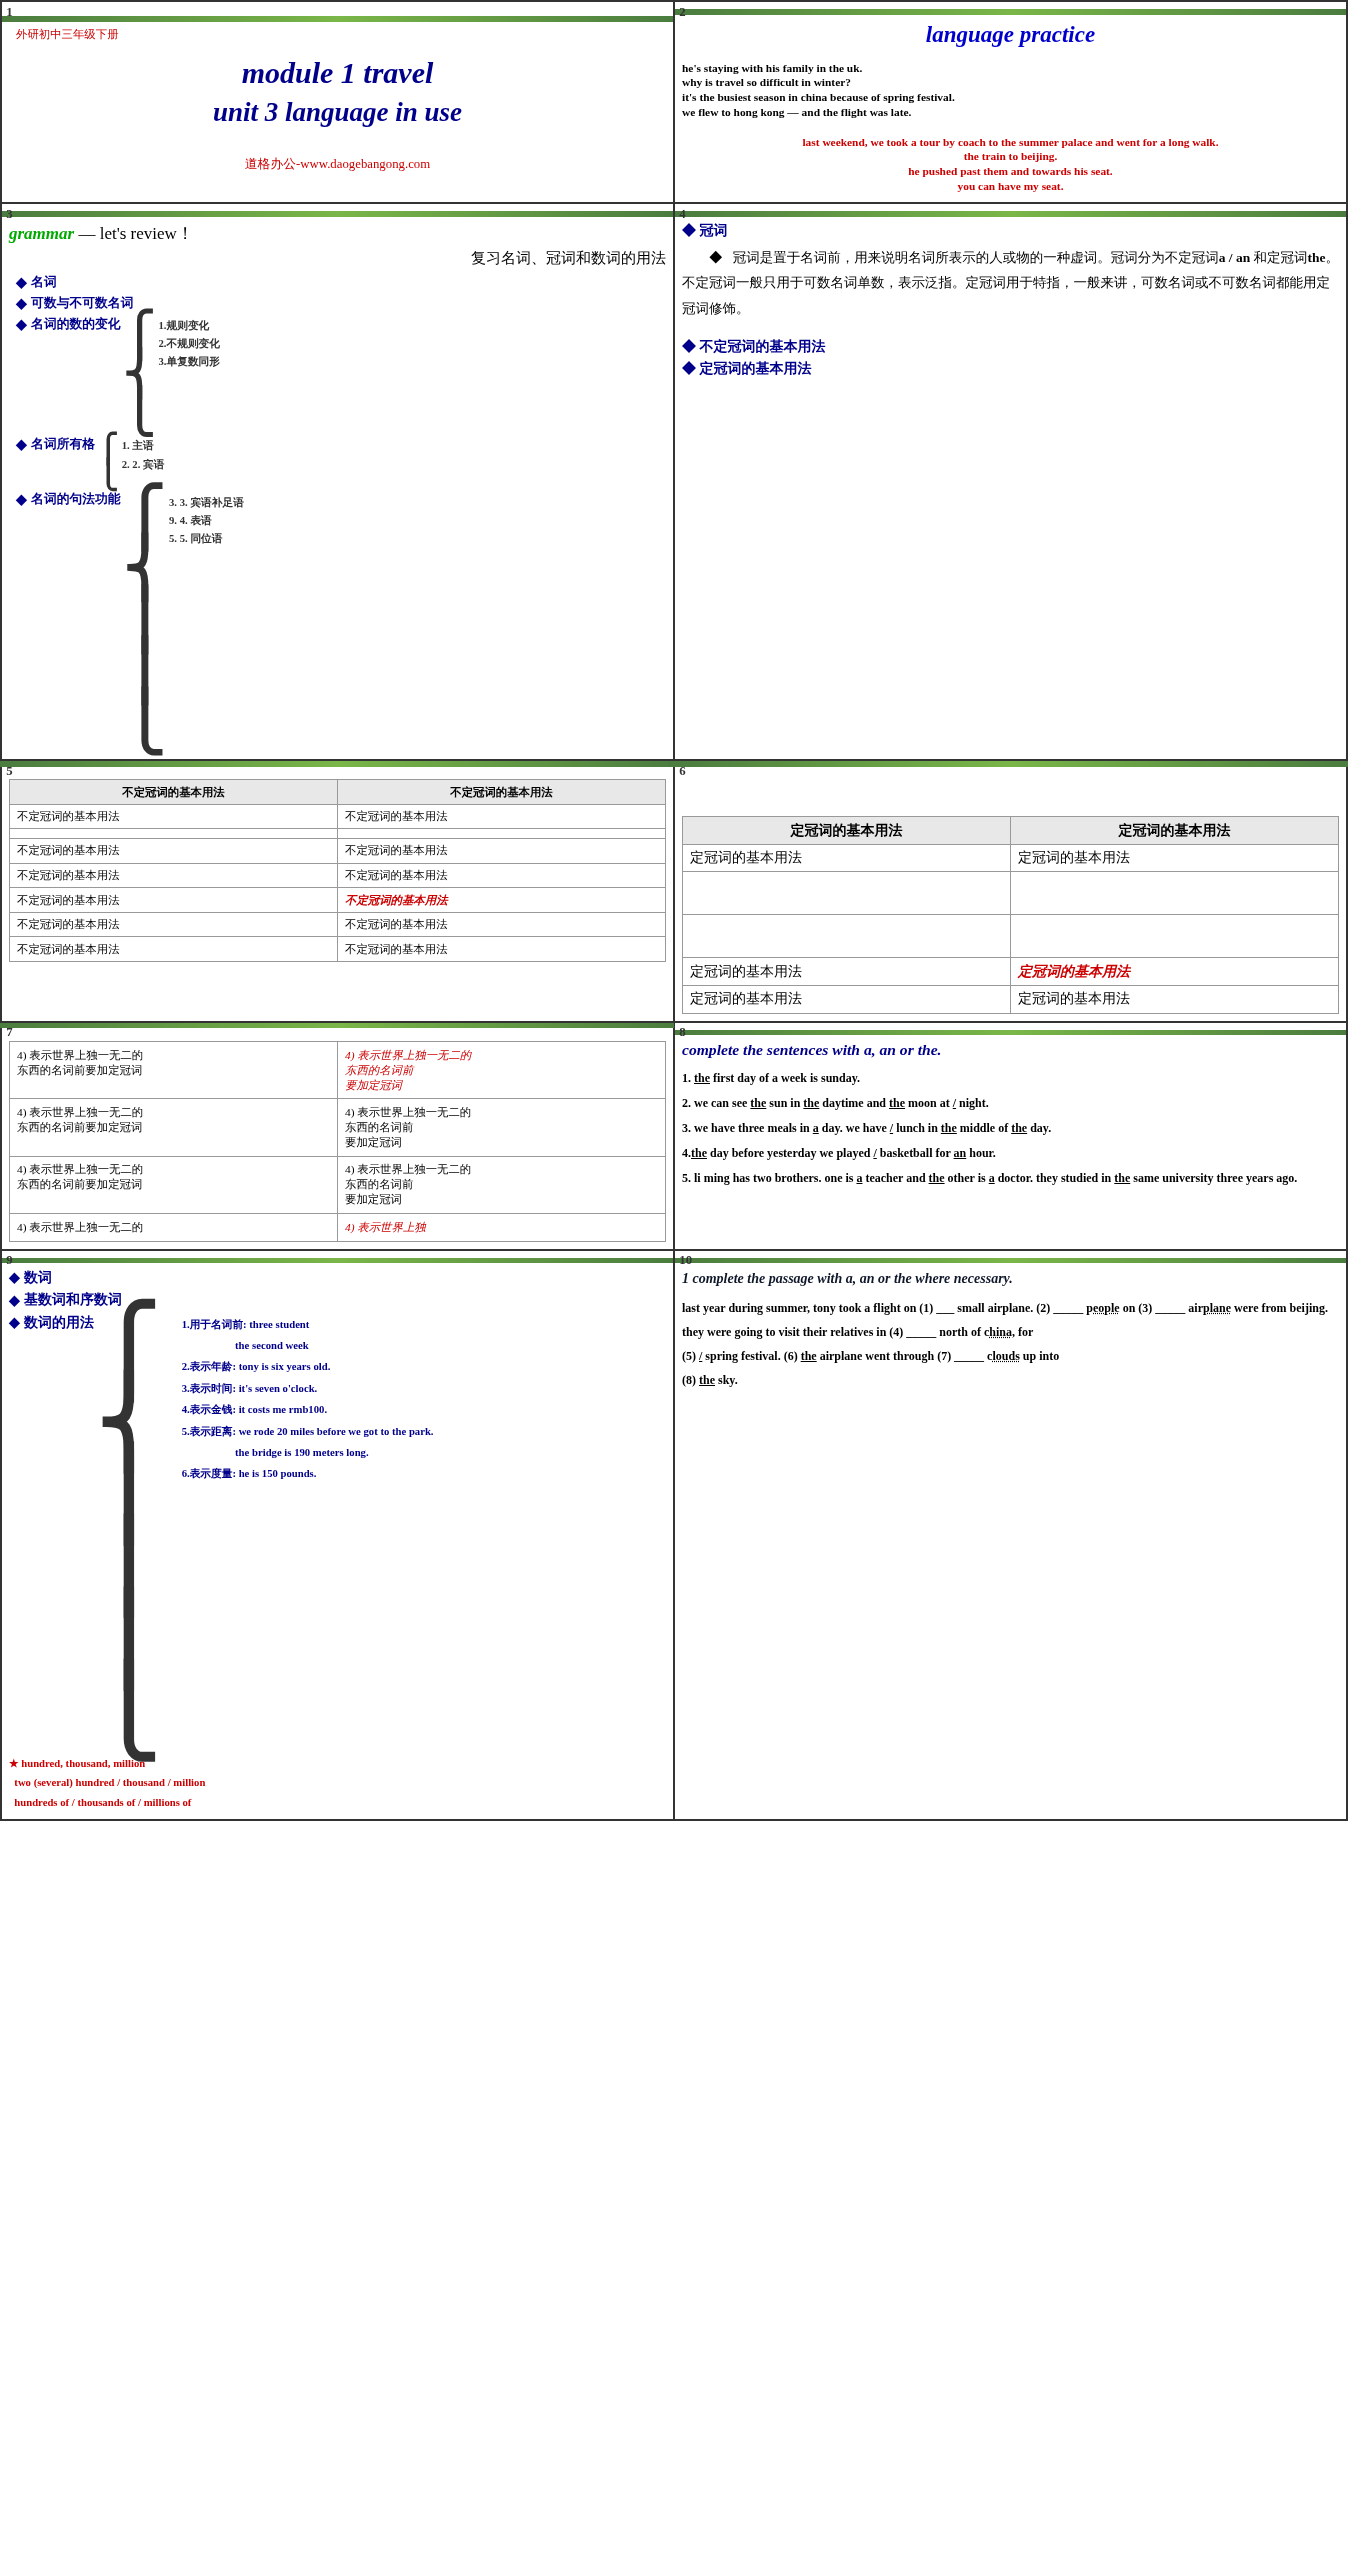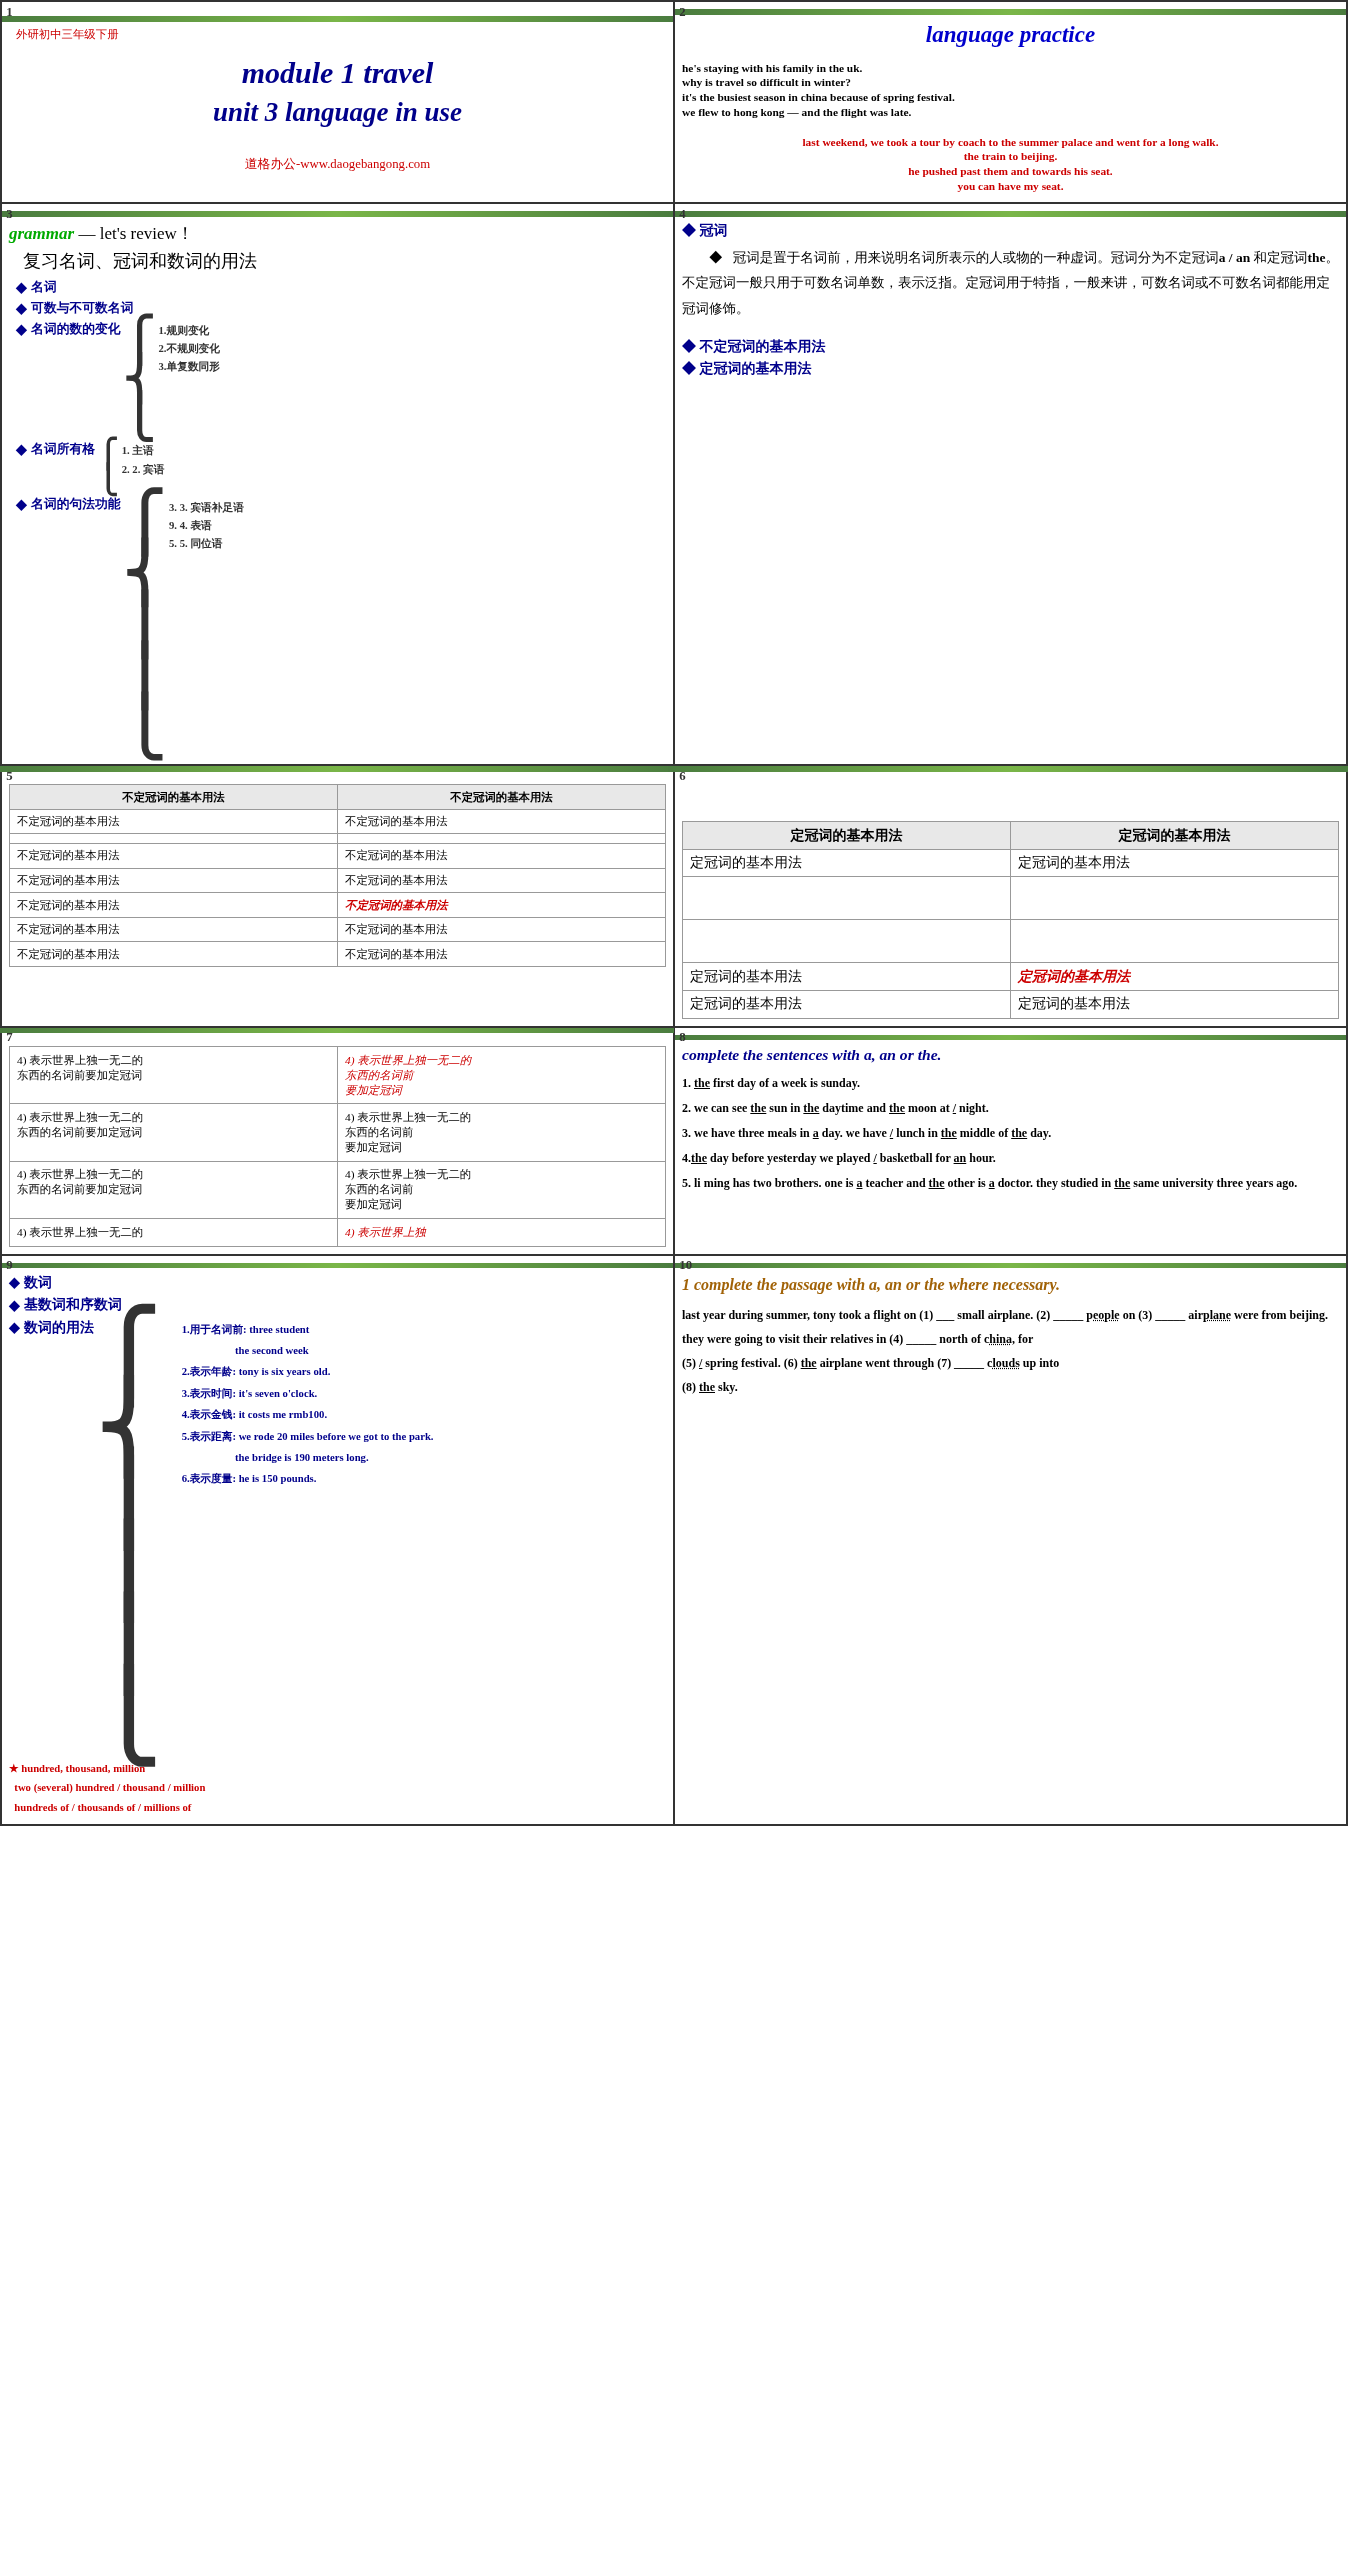--- a/index.html
+++ b/index.html
@@ -101,23 +101,24 @@
     .cell-3 .grammar-title {
       font-size: 17px;
       margin-bottom: 3.6px;
     }
     .cell-3 .grammar-title .gram {
       color: #0a0;
       font-weight: bold;
       font-style: italic;
     }
     .cell-3 .sub-title {
-      font-size: 18px;
+      font-size: 15px;
       margin-bottom: 5.7px;
       margin-left: 14px;
+      text-align: right;
     }
     .cell-3 .bullet-item {
       color: #00008b;
       font-size: 12.8px;
       font-weight: bold;
       margin: 4.3px 0 4.3px 7px;
       display: flex;
       align-items: flex-start;
     }
     .cell-3 .bullet-item .diamond {
@@ -262,22 +263,22 @@
       margin-top: 7px;
       line-height: 1.8;
       font-weight: bold;
     }
 
     
     .cell-10 {
       background: #fff;
     }
     .cell-10 .section-title {
-      color: #a16207;
-      font-size: 16px;
+      color: #0f172a;
+      font-size: 14px;
       font-weight: bold;
       font-style: italic;
       margin-bottom: 7px;
       line-height: 1.4;
     }
     .cell-10 .passage {
       font-size: 12px;
       font-weight: bold;
       line-height: 2;
     }

